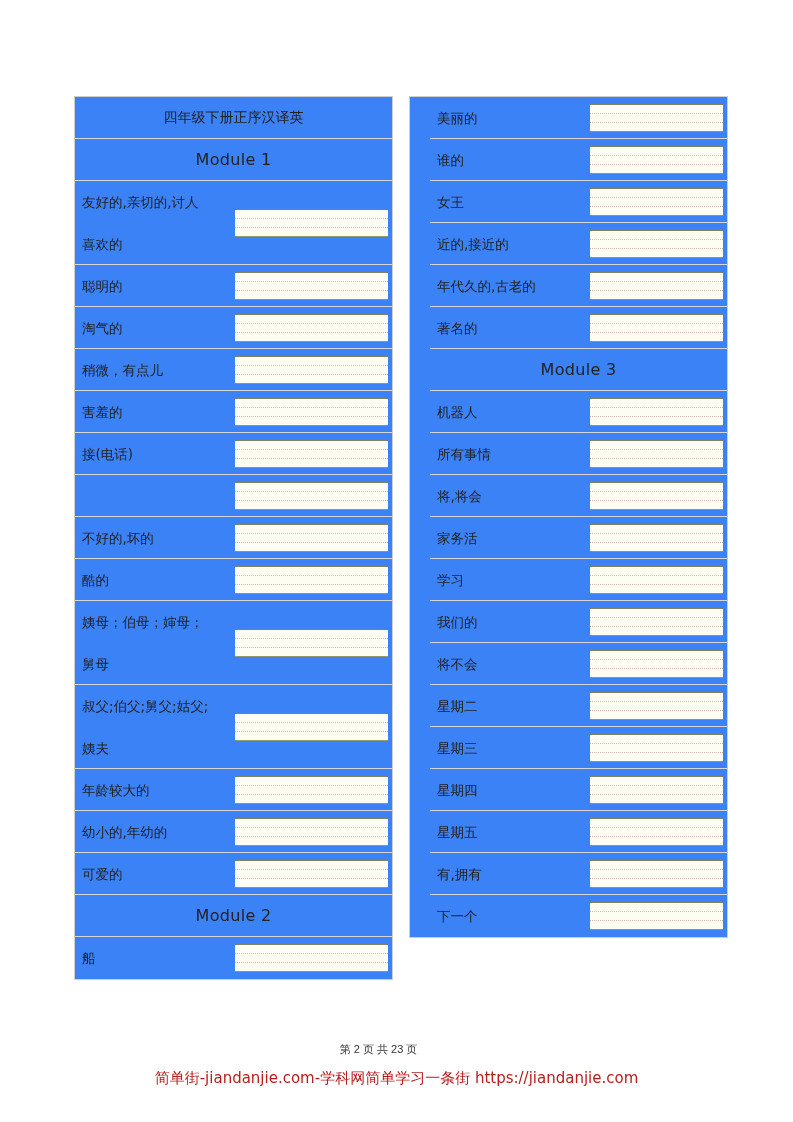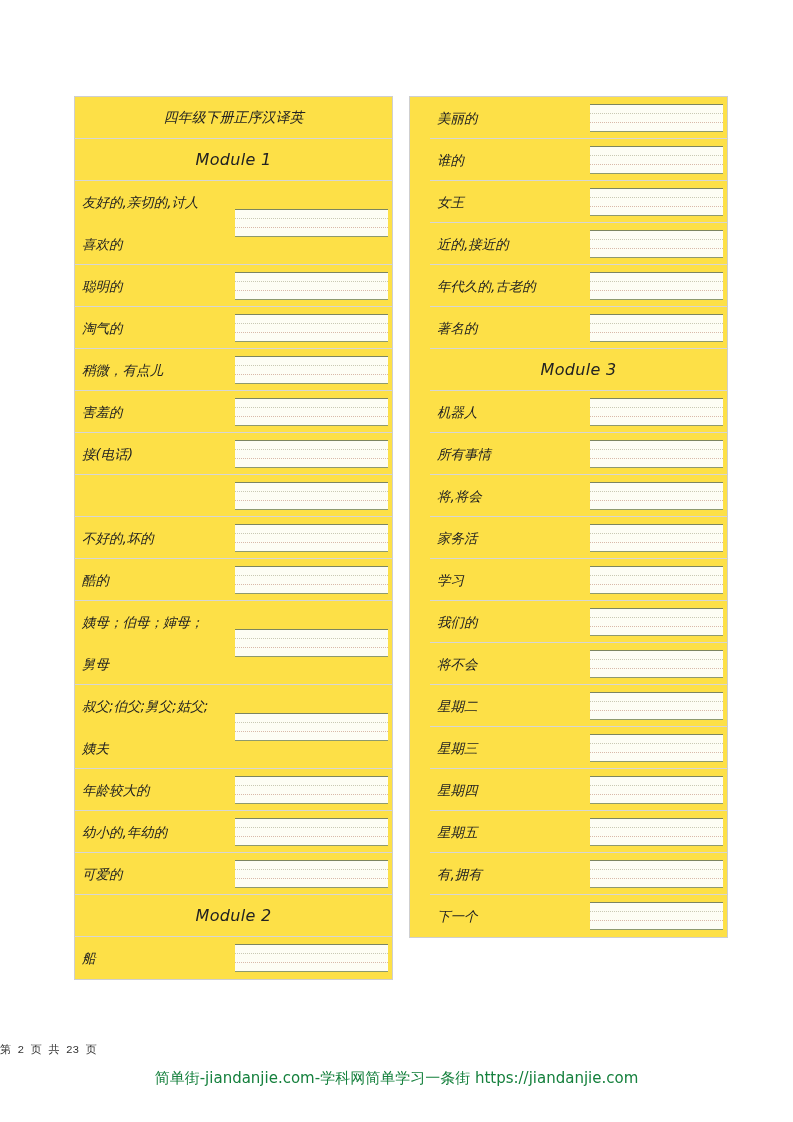--- a/index.html
+++ b/index.html
@@ -1,38 +1,38 @@
 <!DOCTYPE html>
 <html><head>
 <meta charset="utf-8">
 <style>
   html, body { margin: 0; padding: 0; background: #ffffff; }
   body { width: 793px; height: 1122px; position: relative; overflow: hidden;
          font-family: "DejaVu Sans", "Liberation Sans", sans-serif; color: #1a1a1a; }
-  .sheet { position: absolute; top: 96px; width: 319px; border: 1px solid #cfcfcf; box-sizing: border-box; background: #fde047; font-style: italic; }
+  .sheet { position: absolute; top: 96px; width: 319px; border: 1px solid #cfcfcf; box-sizing: border-box; background: #3b82f6; }
   #left-table { left: 74px; }
   #right-table { left: 409px; padding-left: 20px; }
   .row { position: relative; height: 42px; border-bottom: 1px solid #d6d6d6; box-sizing: border-box; }
   .row:last-child { border-bottom: none; }
   .row.double { height: 84px; }
   .row.header { display: flex; align-items: center; justify-content: center; }
   .title-text { font-size: 14px; color: #222; }
   .module-text { font-size: 16px; color: #222; letter-spacing: 0.3px; }
   .label { position: absolute; left: 7px; top: 0; height: 42px; line-height: 42px; font-size: 13.5px; color: #222; white-space: nowrap; }
   .label.l2 { top: 42px; }
   .guides { position: absolute; left: 160px; right: 4px; top: 7px; height: 28px; }
   .row.double .guides { top: 28px; }
   .guides .g { position: absolute; left: 0; right: 0; height: 0; }
   .g1 { top: 0; border-top: 1px solid #7c8560; }
   .g2 { top: 9px; border-top: 1px dotted #c9c9b4; }
   .g3 { top: 18px; border-top: 1px dotted #d9b9a9; }
   .g4 { top: 27px; border-top: 1px solid #8e9a6e; }
   .guides .bg { position: absolute; left: 0; right: 0; top: 1px; height: 26px; background: #fdfdf4; }
-  .footer-page { position: absolute; top: 1042px; left: 0; width: 757px; text-align: left; font-family: Liberation Mono, monospace; font-size: 11px; color: #333; }
-  .footer-site { position: absolute; top: 1069px; left: 0; width: 793px; text-align: center; font-size: 15px; color: #15803d; }
+  .footer-page { position: absolute; top: 1042px; left: 0; width: 757px; text-align: center; font-family: Liberation Sans, sans-serif; font-size: 11px; color: #333; }
+  .footer-site { position: absolute; top: 1069px; left: 0; width: 793px; text-align: center; font-size: 15px; color: #b91c1c; }
 </style>
 </head>
 <body>
 
 <div class="sheet" id="left-table">
   <div class="row header">
     <span class="title-text">四年级下册正序汉译英</span>
   </div>
   <div class="row header">
     <span class="module-text">Module 1</span>

